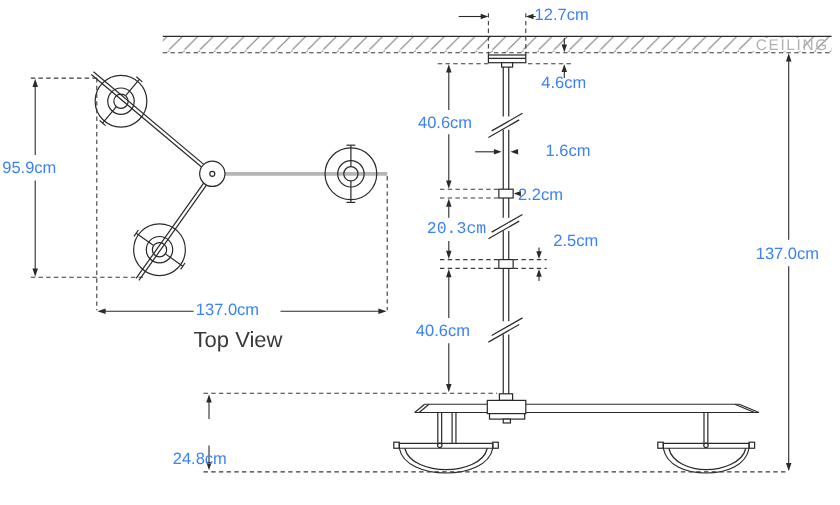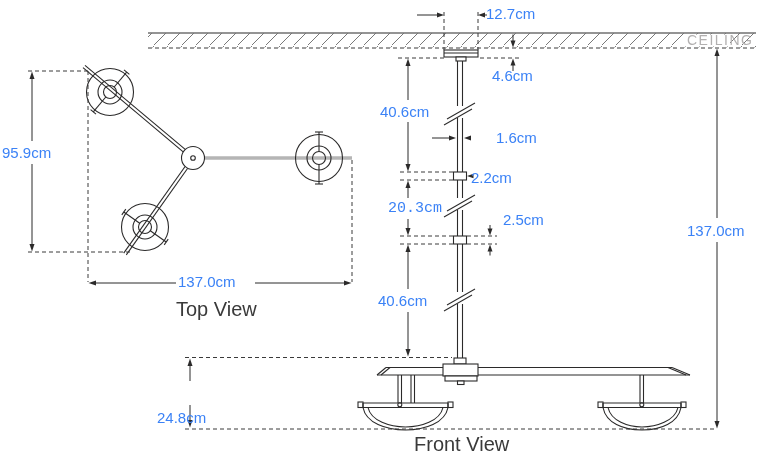--- a/index.html
+++ b/index.html
@@ -266,14 +266,13 @@
   <div class="lbl" style="left:388px;top:199px;font-family:Liberation Mono, monospace;">20.3cm</div>
   <div class="lbl" style="left:455px;top:210px;margin-left:48px;">2.5cm</div>
   <div class="lbl" style="left:378px;top:291px;">40.6cm</div>
   <div class="lbl" style="left:157px;top:408px;">24.8cm</div>
   <div class="lbl" style="left:687px;top:221px;">137.0cm</div>
 
   <div class="lbl" style="left:2px;top:143px;">95.9cm</div>
   <div class="lbl" style="left:178px;top:272px;">137.0cm</div>
 
   <div class="lbl view-lbl" style="left:176px;top:299px;">Top View</div>
-  <div class="lbl view-lbl" style="left:414px;top:434px;">Front View</div>
 </div>
 
 </body></html>

